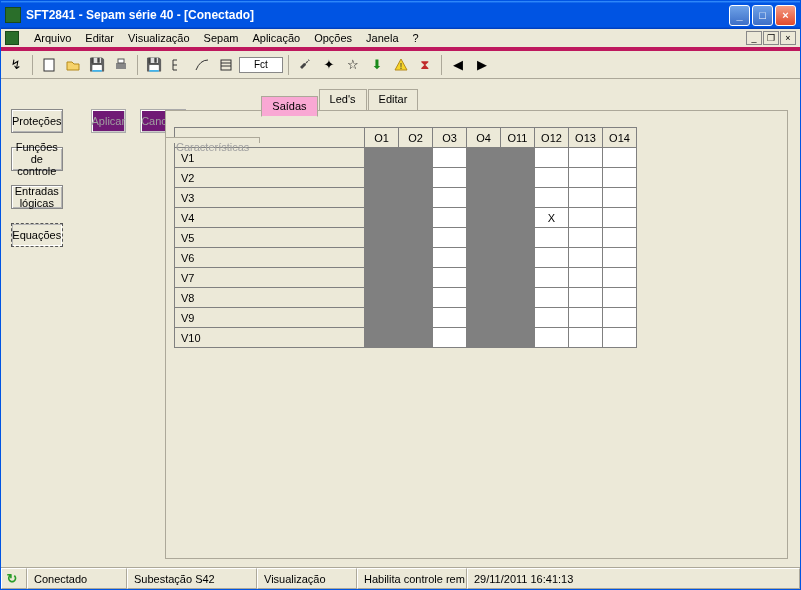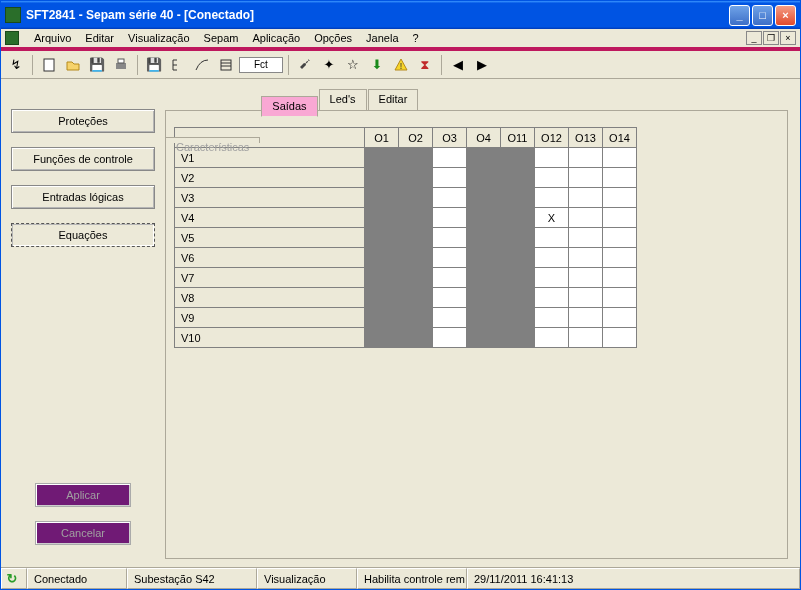--- a/index.html
+++ b/index.html
@@ -95,21 +95,22 @@
       display:flex; align-items:center;
     }
     .content {
       flex: 1;
       display: flex;
       padding: 10px 12px 8px 10px;
       gap: 10px;
     }
     .sidebar {
       width: 144px;
-      display: flex; flex-direction: column;
+      display: flex; flex-direction: row;
+      gap: 14px;
       padding-top: 20px;
       text-align: center;
     }
     .side-btn {
       height: 24px;
       border: 1px solid #888;
       background: #ece9d8;
       box-shadow: inset 1px 1px 0 #fff, inset -1px -1px 0 #b5b5b5;
       display:flex; align-items:center; justify-content:center;
       cursor: pointer;

